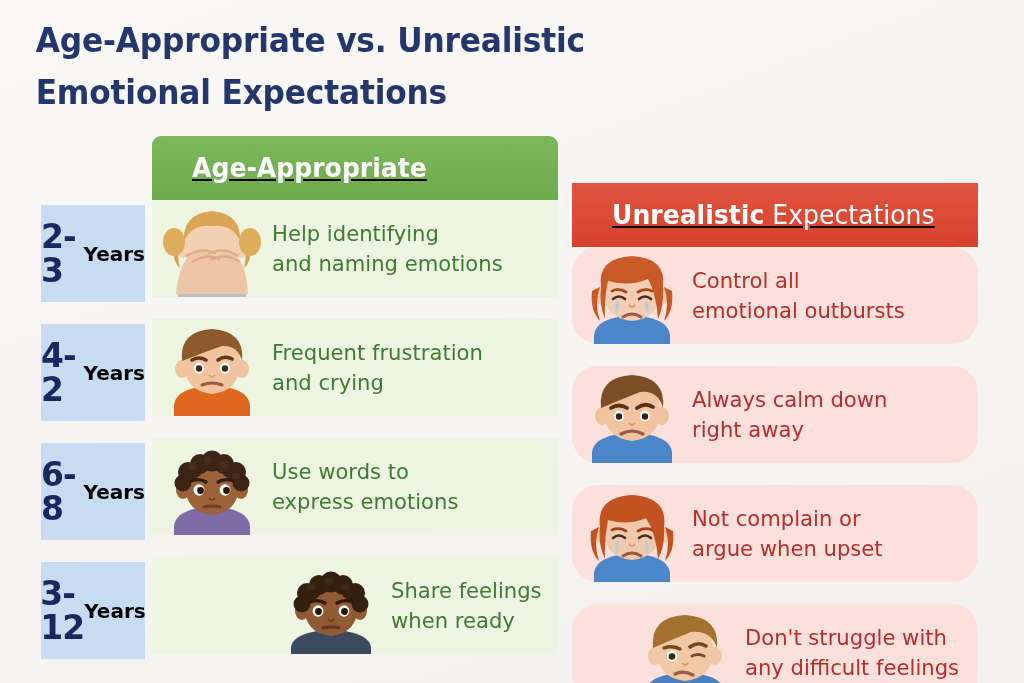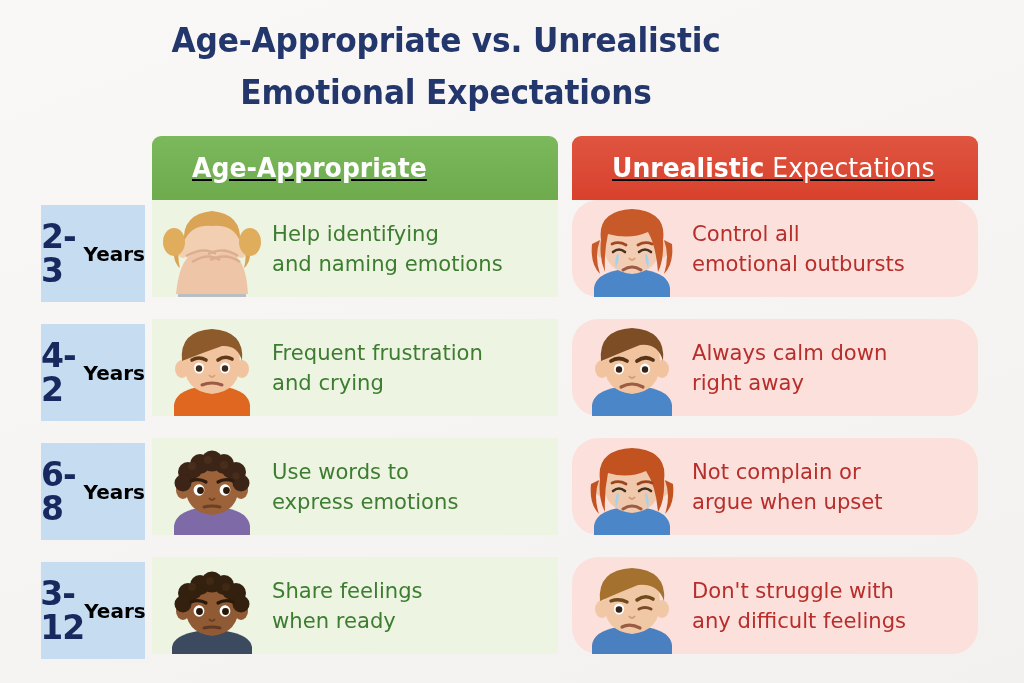--- a/index.html
+++ b/index.html
@@ -7,21 +7,21 @@
     width: 1024px; height: 683px;
     background: #f8f6f5;
     font-family: "Liberation Sans", sans-serif;
     overflow: hidden;
   }
   #stage { position: relative; width: 1024px; height: 683px;
            background: linear-gradient(160deg,#faf8f7 0%,#f6f4f3 60%,#f3f1f0 100%); }
 
   
   .title-block { position: absolute; left: 0; top: 14px; width: 892px;
-                 text-align: center; }
+                 text-align: left; }
   .title-line { color: #23376c; font-weight: bold; font-size: 34px;
                 line-height: 52px; letter-spacing: -0.2px;
                 font-family: "DejaVu Sans", sans-serif;
                 transform: scaleX(0.92); transform-origin: center; }
 
   
   .ages { position: absolute; left: 41px; top: 205px; width: 104px; }
   .age-badge { width: 104px; height: 97px; background: #c6dcf0;
                display: flex; flex-direction: row; align-items: center;
                justify-content: center; margin-bottom: 22px; }
@@ -32,32 +32,32 @@
               line-height: 24px; font-family: "DejaVu Sans", sans-serif; }
 
   
   .col { position: absolute; top: 136px; width: 406px; border-radius: 9px 9px 0 0;
          overflow: hidden; }
   .col-green { left: 152px; }
   .col-red   { left: 572px; }
 
   .col-head { height: 64px; display: flex; align-items: center; padding-left: 40px; text-decoration: underline; }
   .col-green .col-head { background: linear-gradient(180deg,#7cb85c 0%,#6dab4d 100%); }
-  .col-red   .col-head { background: linear-gradient(180deg,#df5540 0%,#d8412c 100%); }
+  .col-red   .col-head { background: linear-gradient(180deg,#df5540 0%,#d8412c 100%); margin-top: 47px; }
   .head-text { color: #ffffff; font-size: 27px; line-height: 30px;
                font-family: "DejaVu Sans", sans-serif;
                transform: scaleX(0.93); transform-origin: left center;
                white-space: nowrap; }
   .head-strong { font-weight: bold; }
   .head-light  { font-weight: normal; }
 
   .rows { }
   .row { height: 97px; display: flex; align-items: center; margin-bottom: 22px;
          position: relative; }
-  .row:last-child { margin-bottom: 8px; }
+  .row:last-child { margin-bottom: 8px; justify-content: flex-end; }
   .col-green .row { background: #edf4e2; }
   .col-red   .row { background: #fce0dc; border-radius: 26px; }
 
   .portrait { width: 120px; height: 97px; flex: 0 0 120px; position: relative;
               overflow: hidden; }
   .row-text { font-size: 22px; line-height: 30px; font-family: "DejaVu Sans", sans-serif;
               padding-right: 10px; transform: scaleX(0.96); transform-origin: left center; }
   .col-green .row-text { color: #3d7d30; }
   .col-red   .row-text { color: #b72e2b; }
 

